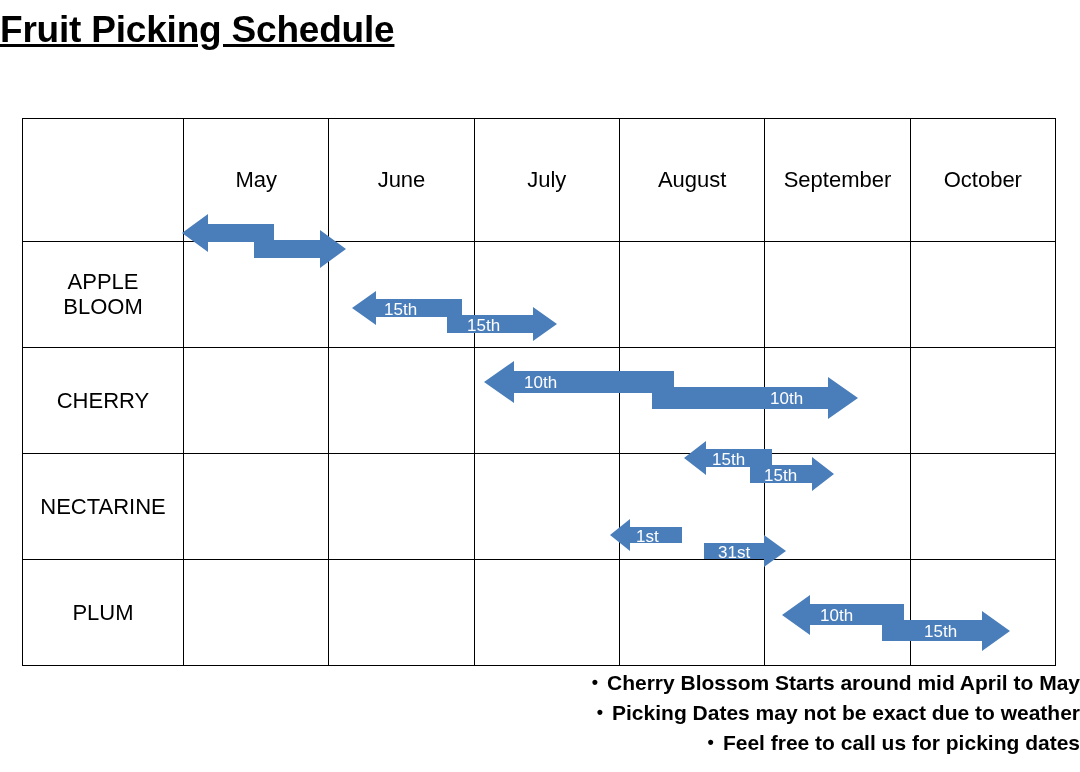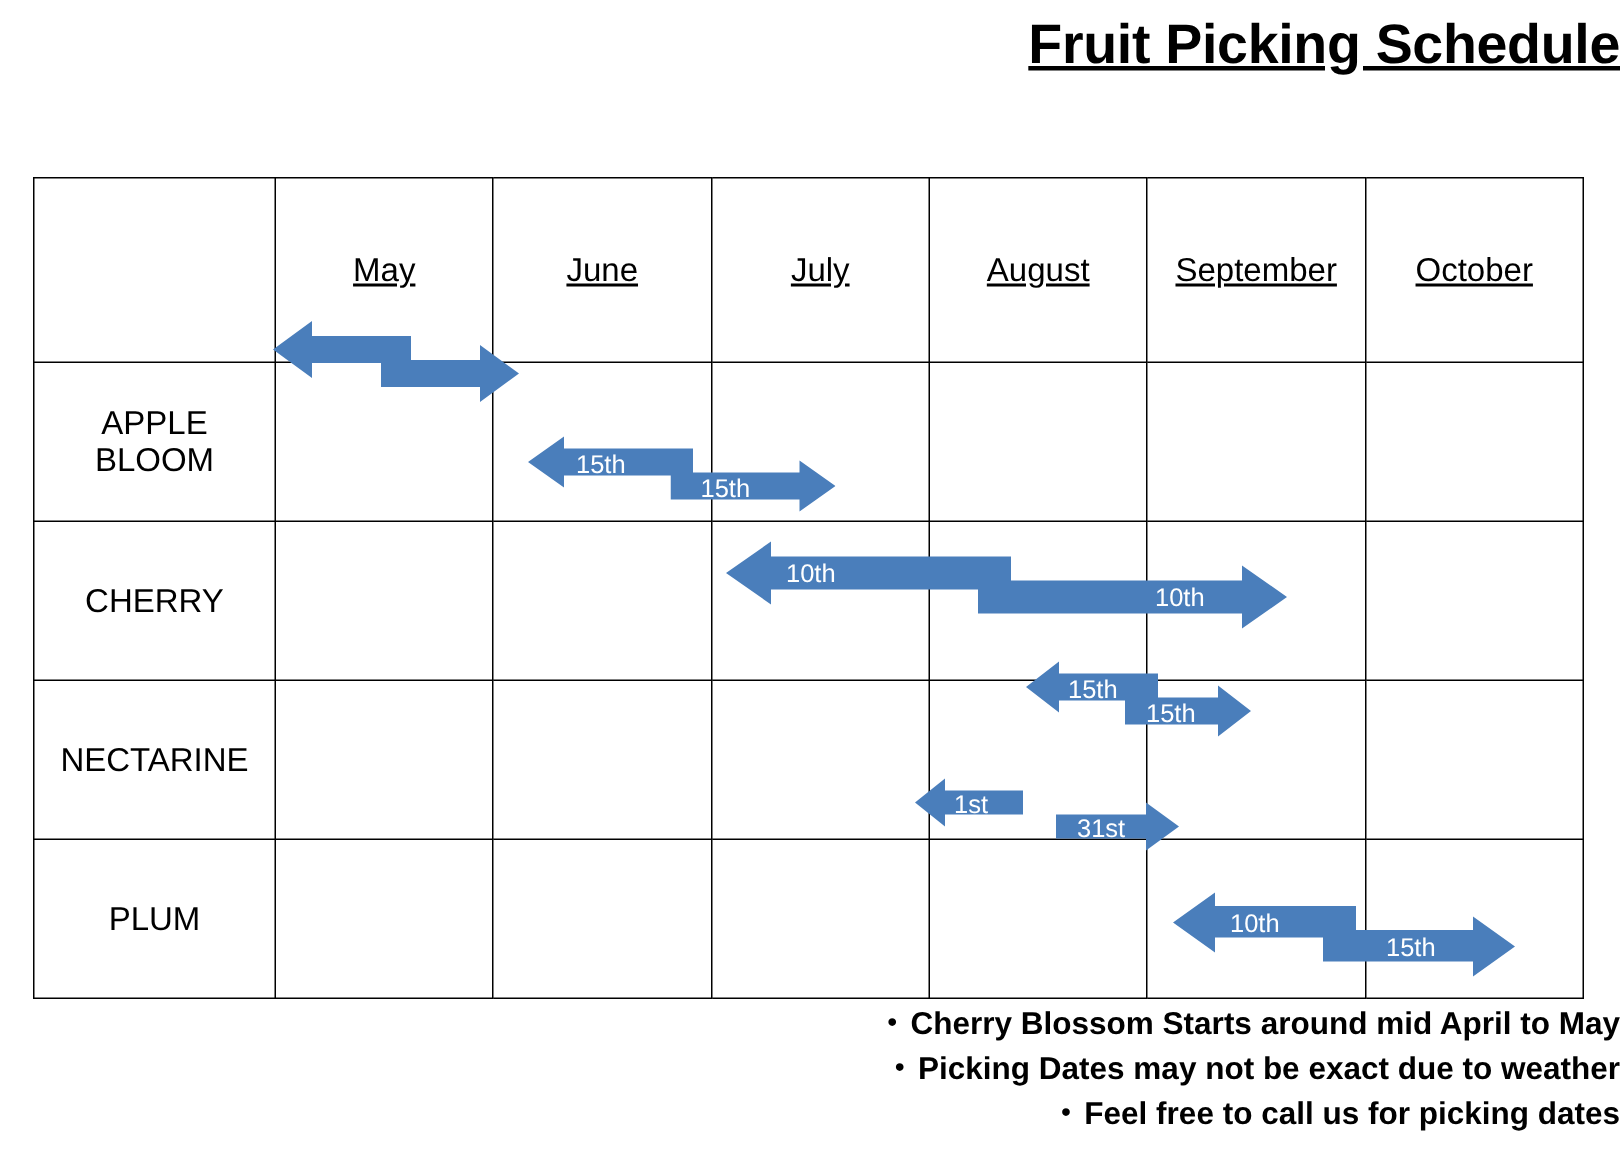--- a/index.html
+++ b/index.html
@@ -10,21 +10,21 @@
   body {
     width: 1080px;
     height: 772px;
     font-family: "Liberation Sans", sans-serif;
     color: #000000;
     position: relative;
     overflow: hidden;
   }
 
   .page-title {
-    text-align: right;
+    text-align: left;
     font-size: 37px;
     font-weight: bold;
     text-decoration: underline;
     letter-spacing: -0.2px;
     margin-top: 10px;
     line-height: 1.1;
   }
 
   
   .schedule-wrap {
@@ -49,21 +49,20 @@
     position: relative;
   }
   td.rowlabel {
     width: 160px;
     font-size: 22px;
     line-height: 1.15;
   }
   td.monthhead {
     font-size: 23px;
     height: 88px;
-    text-decoration: underline;
   }
   tr.hdr td.rowlabel { }
   tr.datarow td { height: 76px; }
 
   
   .overlay {
     position: absolute;
     left: 0;
     top: 0;
     width: 880px;

